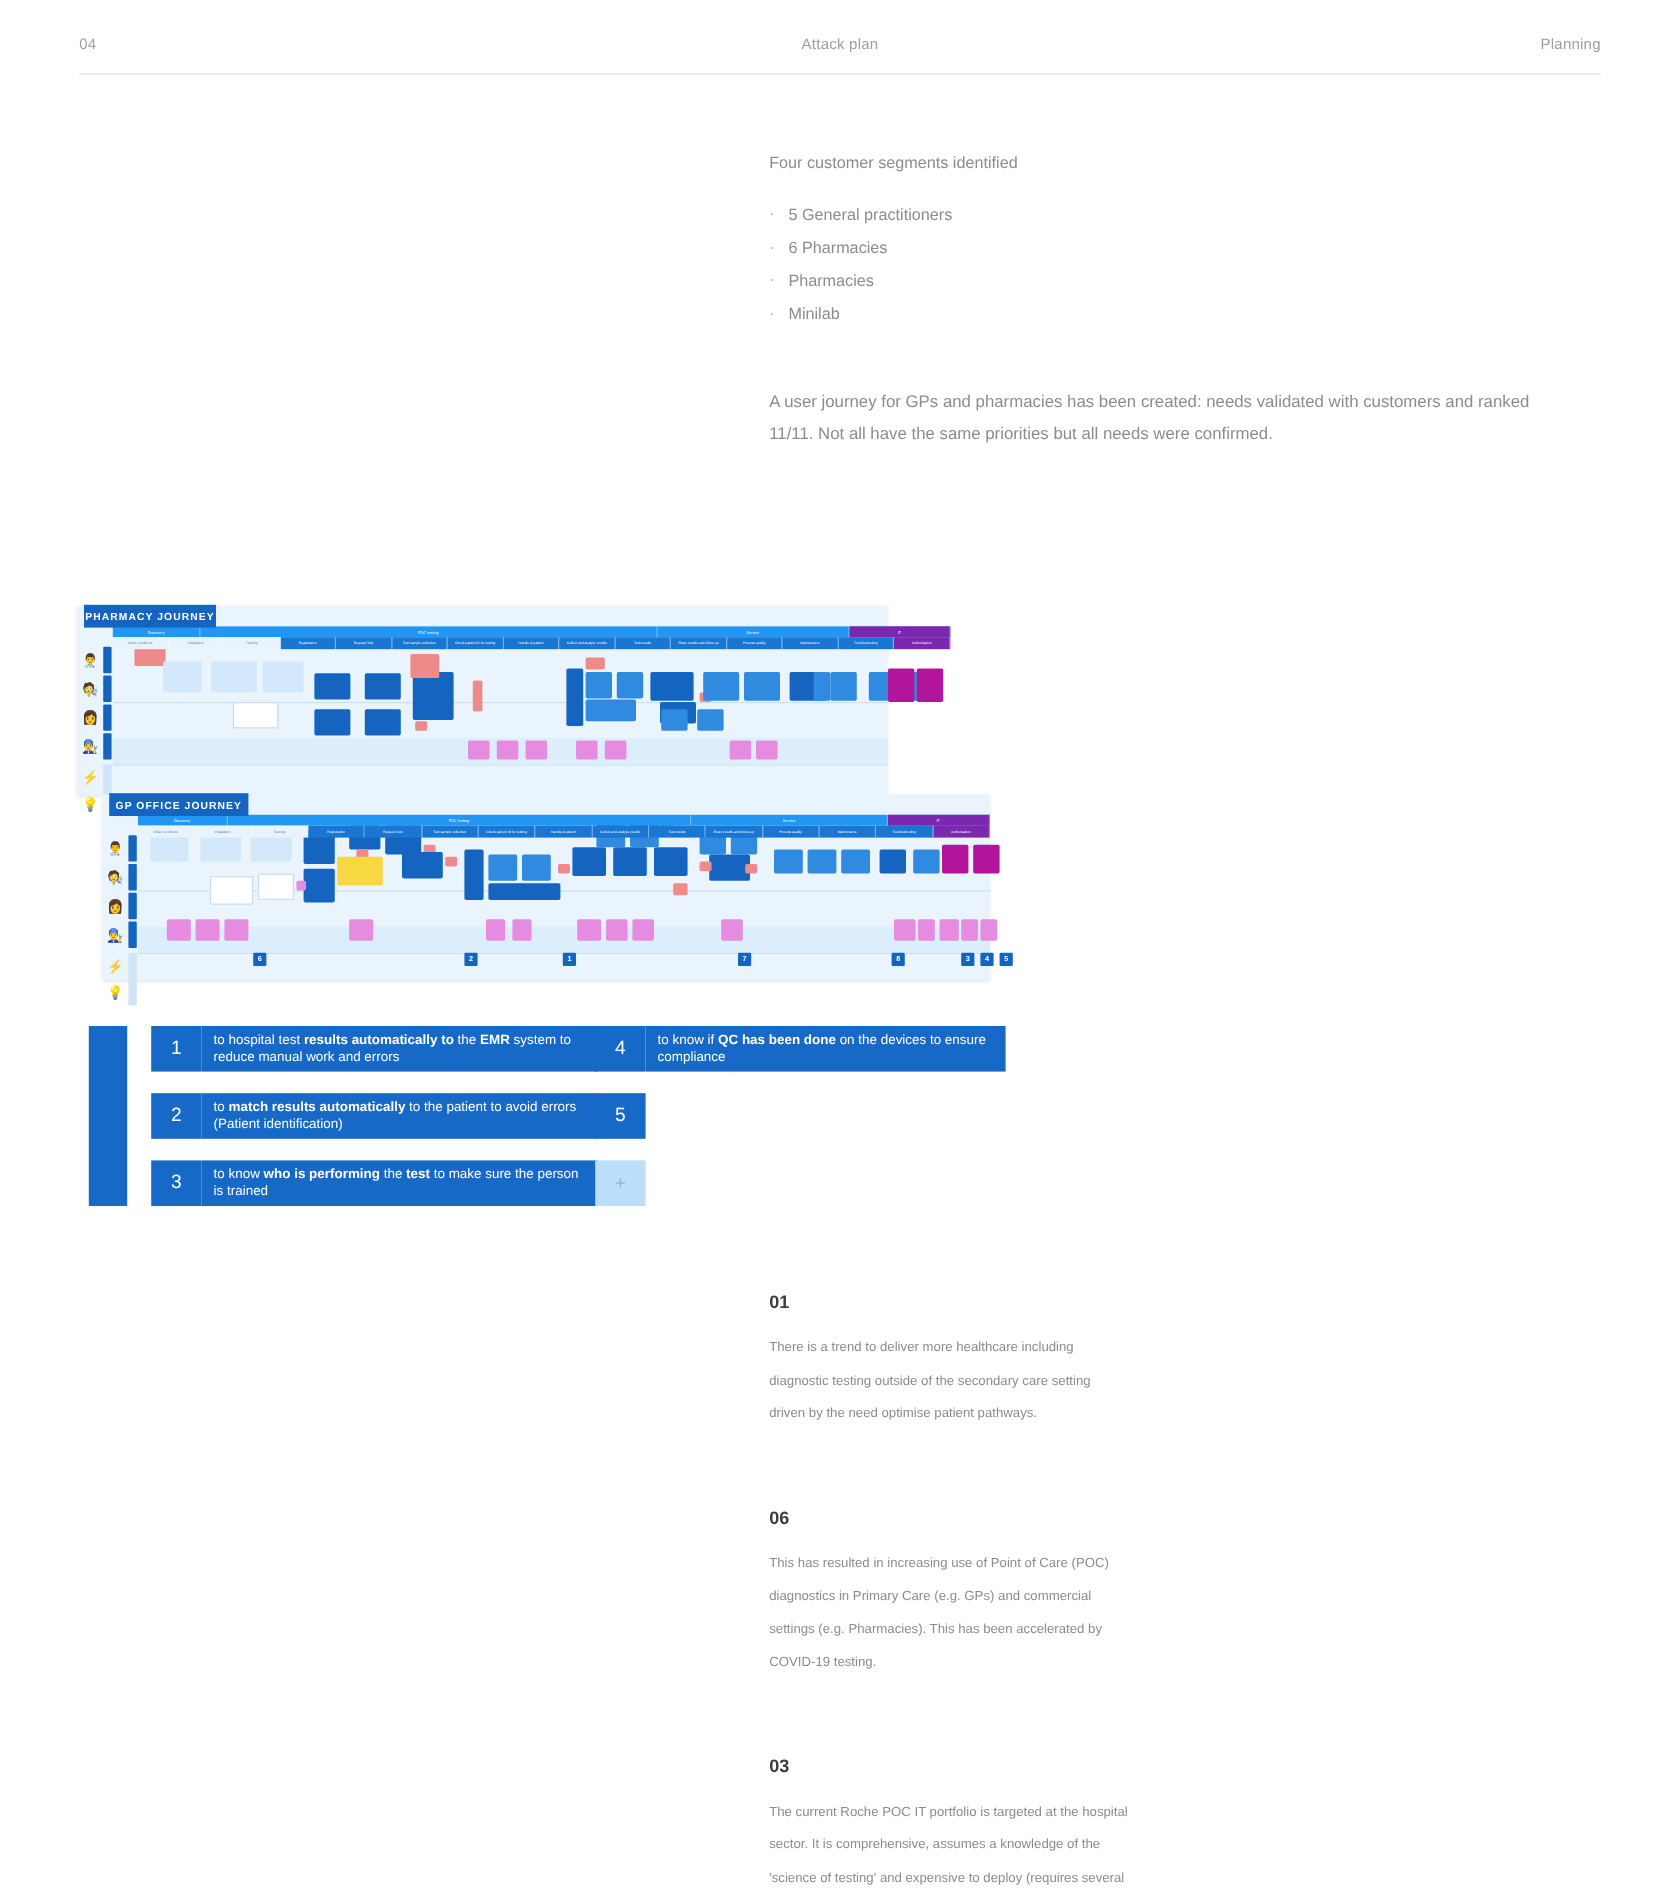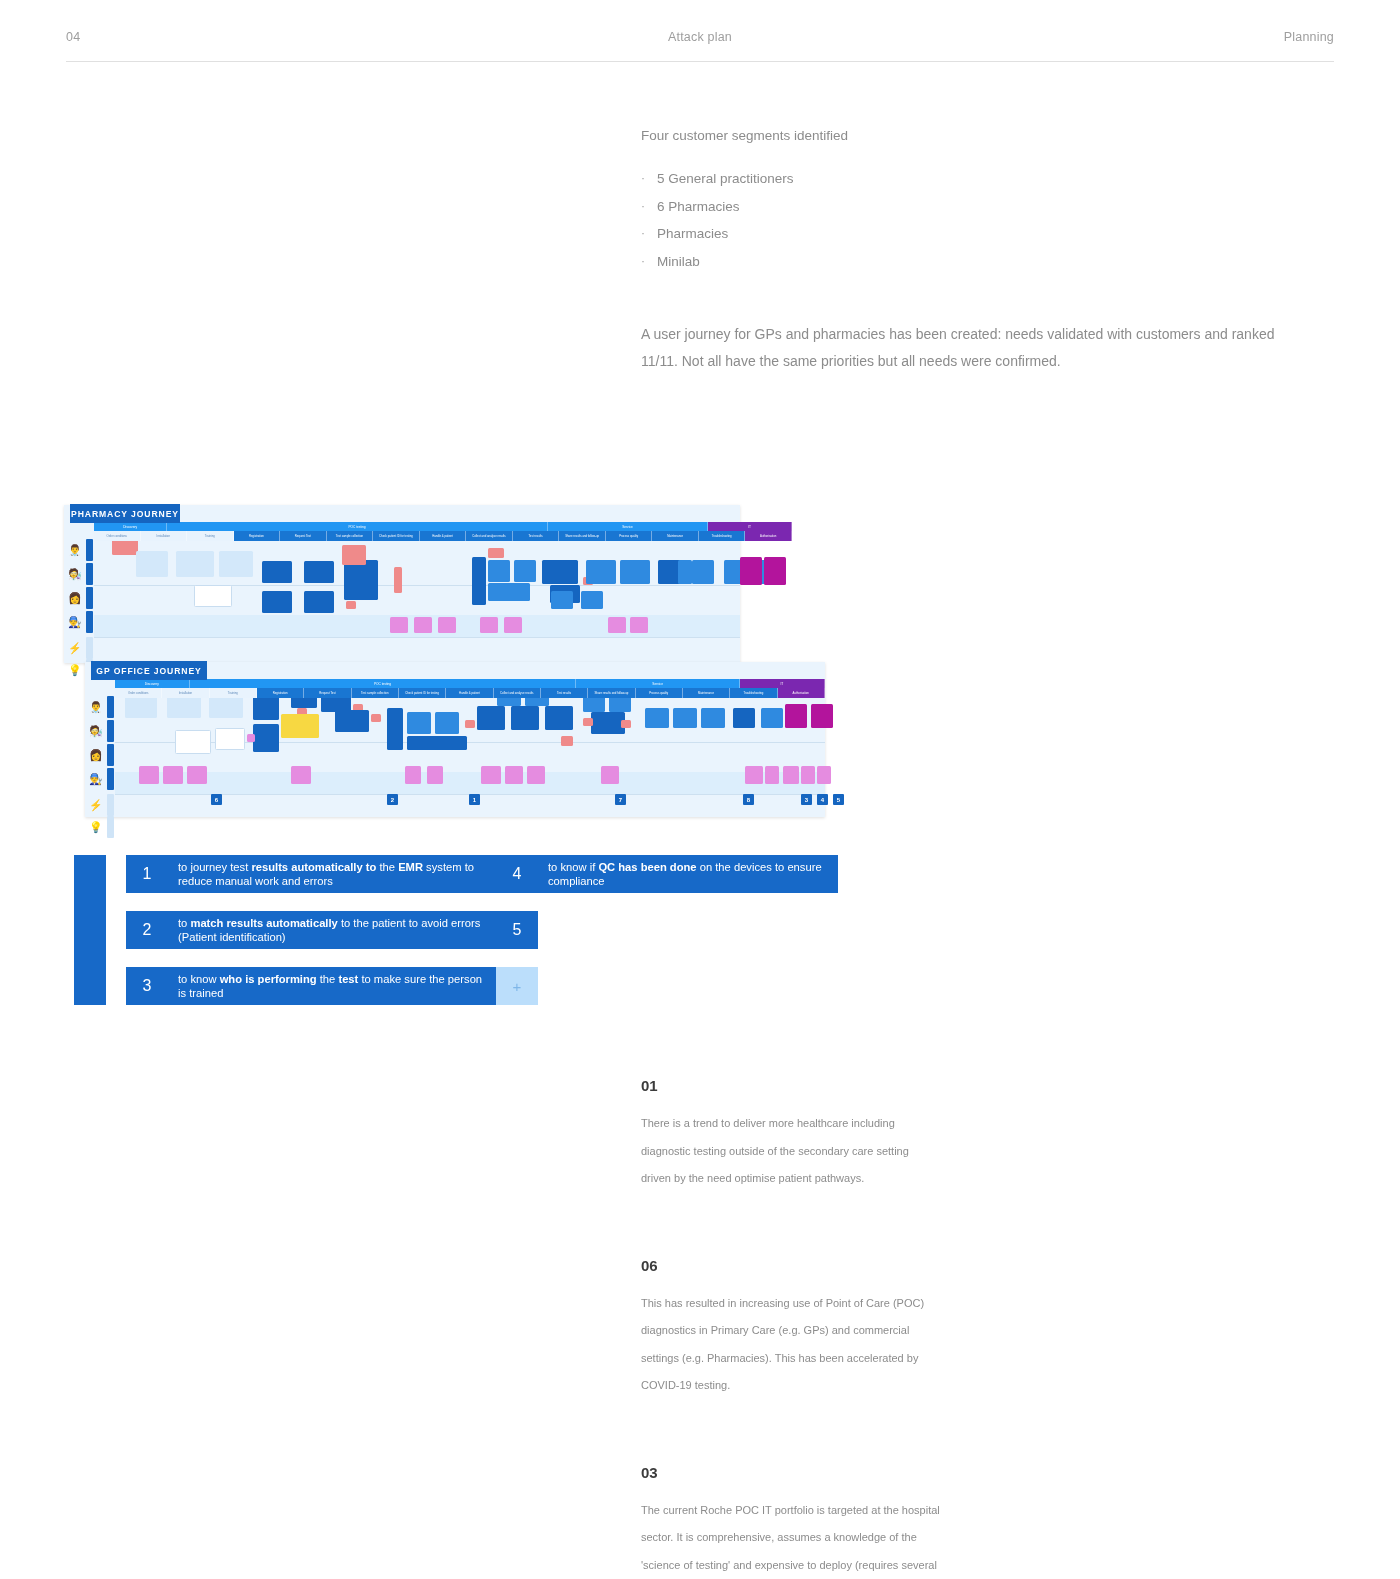--- a/index.html
+++ b/index.html
@@ -389,21 +389,21 @@
 </div>
 
 <div class="top5">
   <div class="top5-label">
     <span>TOP 5</span>
   </div>
   <div id="top5-rows">
       <div class="t5row" style="left: 52px; top: 0px;">
         <div class="t5num">1</div>
         <div class="t5txt" style="width: 330px;">
-          <span><span>to journey test </span><b>results automatically to</b><span> the </span><b>EMR</b><span> system to reduce manual work and errors</span></span>
+          <span><span>to hospital test </span><b>results automatically to</b><span> the </span><b>EMR</b><span> system to reduce manual work and errors</span></span>
         </div>
       </div>
       <div class="t5row" style="left: 52px; top: 56px;">
         <div class="t5num">2</div>
         <div class="t5txt" style="width: 330px;">
           <span><span>to  </span><b>match results automatically</b><span> to the patient to avoid errors (Patient identification)</span></span>
         </div>
       </div>
       <div class="t5row" style="left: 52px; top: 112px;">
         <div class="t5num">3</div>

